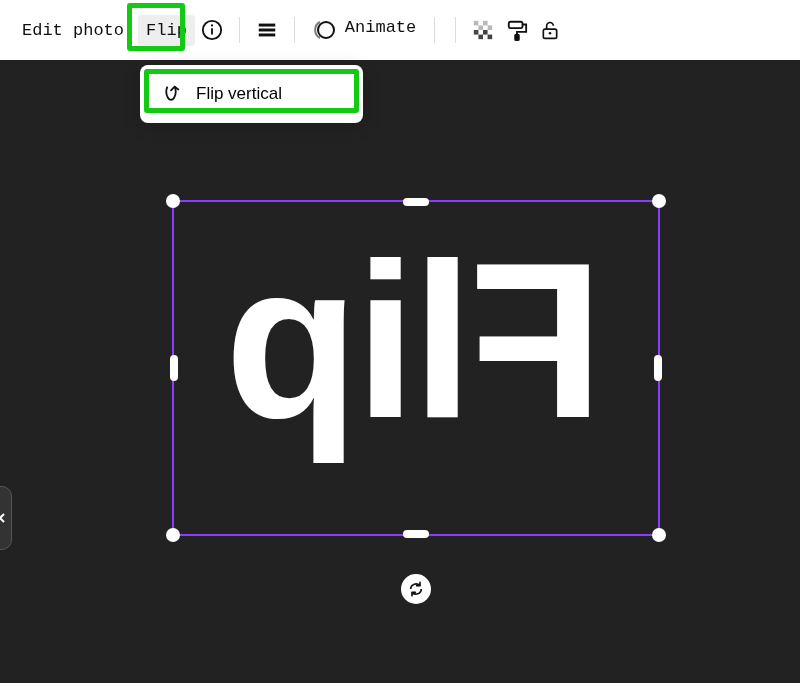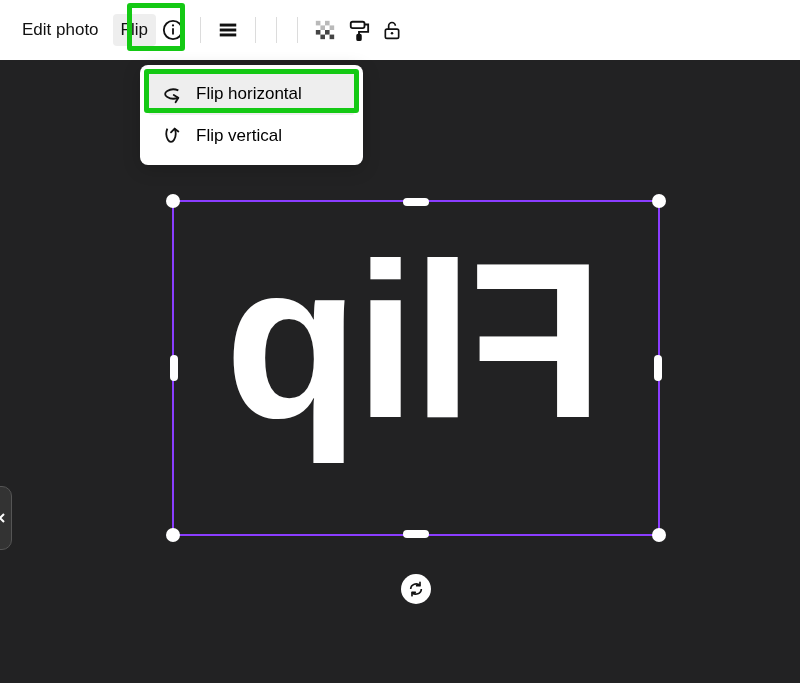--- a/index.html
+++ b/index.html
@@ -24,20 +24,21 @@
     color: #111;
     position: relative;
     z-index: 10;
   }
   .tb-item {
     display: flex;
     align-items: flex-start;
     padding: 6px 8px;
     border-radius: 4px;
     cursor: pointer;
+    font-family: Liberation Mono, monospace;
   }
   .tb-sep {
     width: 1px;
     height: 26px;
     background: #dcdcdc;
     margin: 0 10px;
   }
   .flip-highlight {
     position: absolute;
     left: 127px;
@@ -203,20 +204,29 @@
       <svg width="22" height="22" viewBox="0 0 24 24">
         <rect x="3" y="5" width="18" height="3.2" fill="#111"></rect>
         <rect x="3" y="10.4" width="18" height="3.2" fill="#111"></rect>
         <rect x="3" y="15.8" width="18" height="3.2" fill="#111"></rect>
       </svg>
     </span>
   </div>
 
   <div class="tb-sep"></div>
 
+  <div class="tb-item" style="gap:8px">
+    <span>
+      <svg width="24" height="24" viewBox="0 0 24 24" fill="none" stroke="#111" stroke-width="2">
+        <circle cx="13" cy="12" r="8"></circle>
+        <path d="M7 4 A9 9 0 0 0 7 20" stroke-opacity="0.55"></path>
+      </svg>
+    </span>
+    <span>Animate</span>
+  </div>
 
   <div class="tb-sep"></div>
 
 
   <div class="tb-sep"></div>
 
   <div class="tb-item icon-only">
     <span>
       <svg width="22" height="22" viewBox="0 0 24 24">
         <rect x="2" y="2" width="5" height="5" fill="#b9b9b9"></rect>
@@ -248,29 +258,20 @@
         <path d="M8 11 V7 a4 4 0 0 1 8 0"></path>
         <circle cx="12" cy="16" r="1.5" fill="#111" stroke="none"></circle>
       </svg>
     </span>
   </div>
 </div>
 
 <div class="flip-highlight"></div>
 
 <div class="dropdown">
-  <div class="dd-item hover">
-    <span>
-      <svg width="22" height="22" viewBox="0 0 24 24" fill="none" stroke="#111" stroke-width="2">
-        <path d="M20 8 A9 5 0 1 0 20 16"></path>
-        <path d="M20 16 L15 13 M20 16 L17 21" stroke-linecap="round"></path>
-      </svg>
-    </span>
-    <span>Flip horizontal</span>
-  </div>
   <div class="dd-highlight"></div>
 
   <div class="dd-item">
     <span>
       <svg width="22" height="22" viewBox="0 0 24 24" fill="none" stroke="#111" stroke-width="2">
         <path d="M8 4 A5 9 0 1 0 16 4"></path>
         <path d="M16 4 L12 8 M16 4 L20 7" stroke-linecap="round"></path>
       </svg>
     </span>
     <span>Flip vertical</span>

